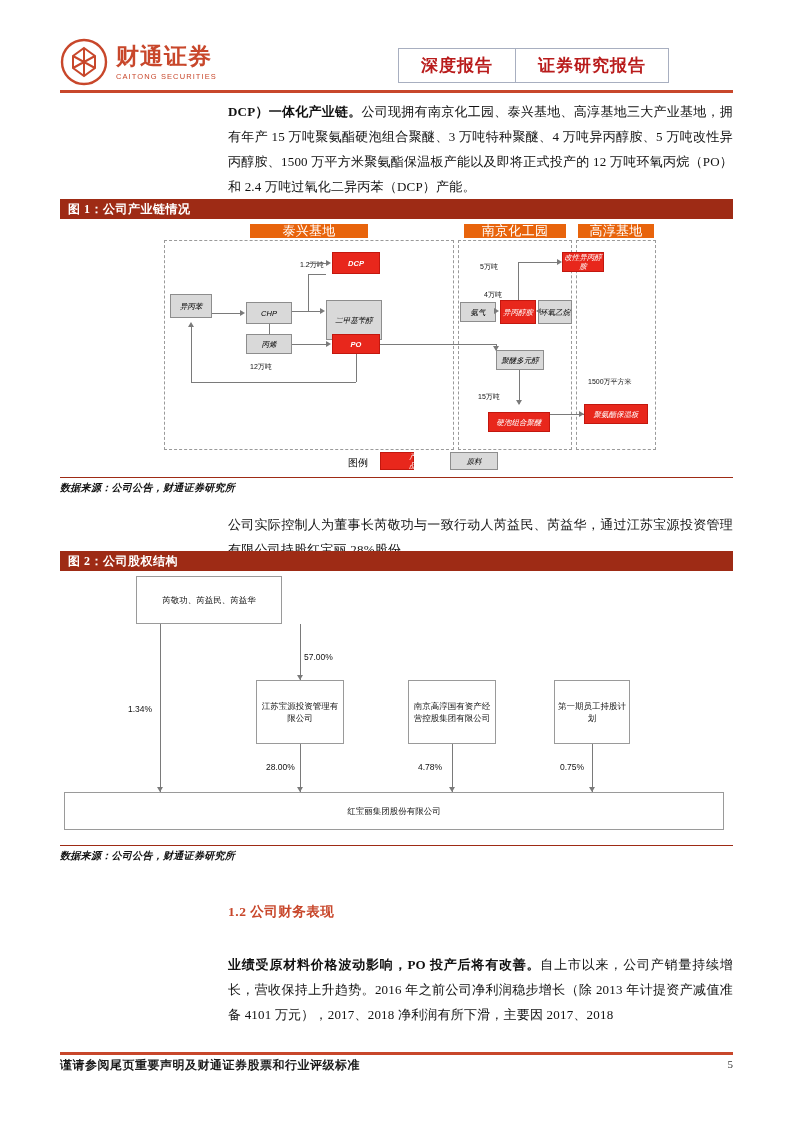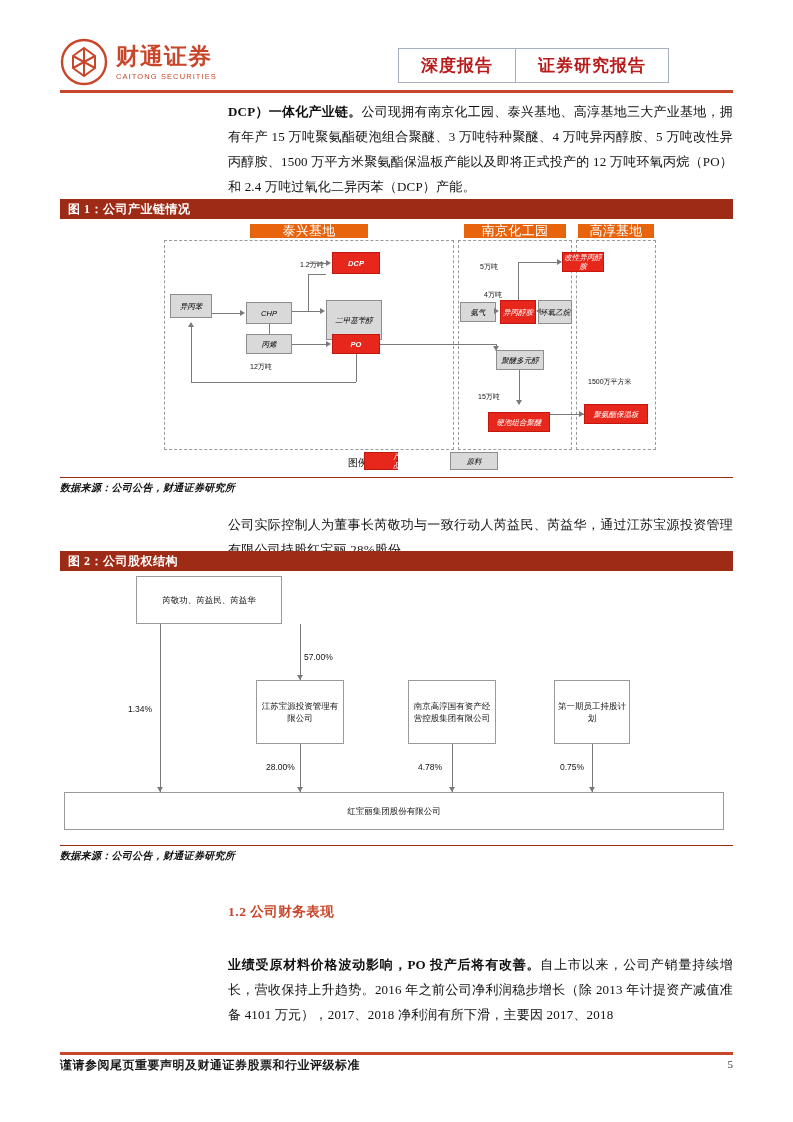--- a/index.html
+++ b/index.html
@@ -168,21 +168,21 @@
     <div class="arrow arr-r" style="left:497px; top:37px;"></div>
     <div class="ln" style="left:320px; top:122px; width:116px; height:1px;"></div>
     <div class="ln" style="left:436px; top:122px; width:1px; height:6px;"></div>
     <div class="arrow arr-d" style="left:433px; top:124px;"></div>
     <div class="ln" style="left:459px; top:148px; width:1px; height:34px;"></div>
     <div class="arrow arr-d" style="left:456px; top:178px;"></div>
     <div class="ln" style="left:490px; top:192px; width:34px; height:1px;"></div>
     <div class="arrow arr-r" style="left:519px; top:189px;"></div>
 
     <div class="legend" style="left:288px; top:234px;">图例</div>
-    <div class="node prod" style="left:304px; top:230px; width:32px; height:18px;padding-left:32px;">产品</div>
+    <div class="node prod" style="left:320px; top:230px; width:32px; height:18px;padding-left:32px;">产品</div>
     <div class="node" style="left:390px; top:230px; width:48px; height:18px;">原料</div>
   </div>
 
   <div class="figsrc" style="top:477px;">数据来源：公司公告，财通证券研究所</div>
 
   <div class="para p2">公司实际控制人为董事长芮敬功与一致行动人芮益民、芮益华，通过江苏宝源投资管理有限公司持股红宝丽 28%股份。</div>
 
   <div class="figbar" style="top:551px;">图 2：公司股权结构</div>
 
   <div id="fig2">

